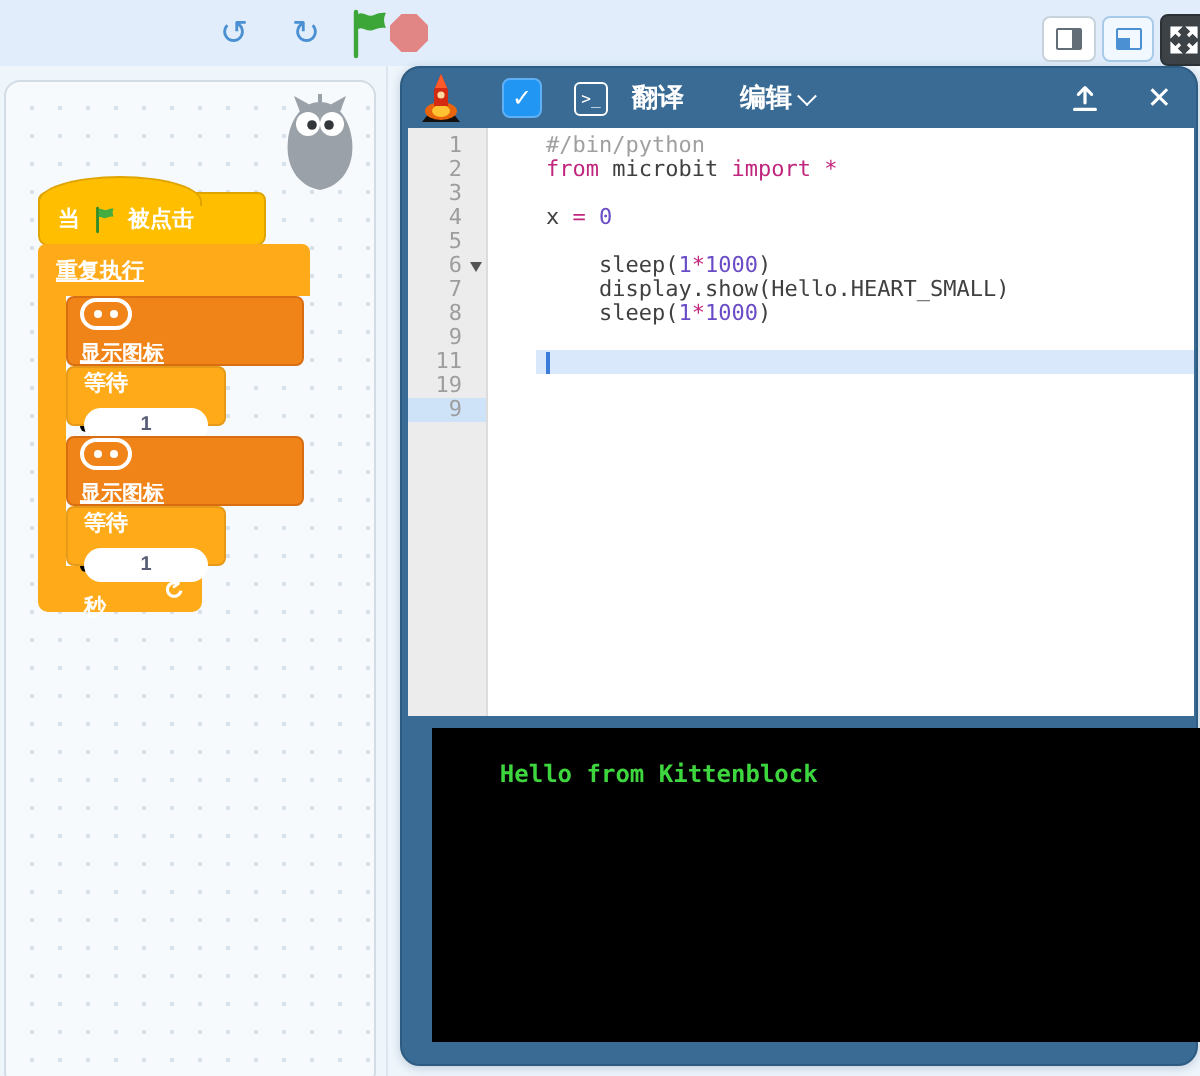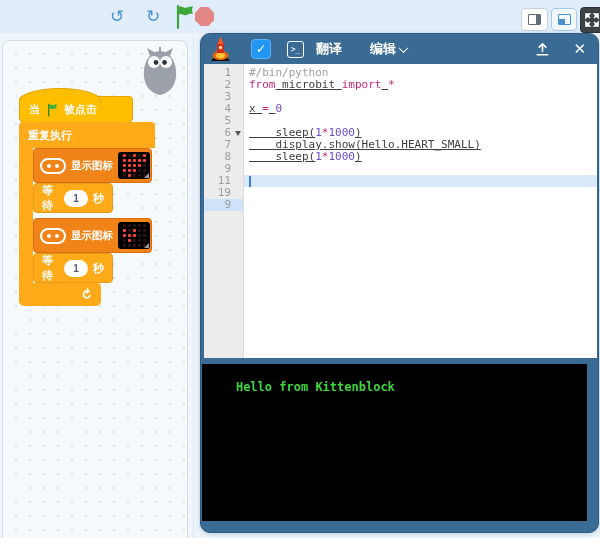--- a/index.html
+++ b/index.html
@@ -38,37 +38,37 @@
   
   .blk{position:absolute;color:#fff;font-size:11px;font-weight:bold;box-sizing:border-box;}
   .hat-block{left:16px;top:55px;width:114px;height:27px;background:#ffbf00;border:1px solid #e0a400;
     border-radius:4px 4px 5px 5px;display:flex;align-items:center;gap:5px;padding:0 9px;}
   .hat-block::before{content:"";position:absolute;left:-1px;top:-9px;width:80px;height:14px;background:#ffbf00;border:1px solid #e0a400;border-bottom:none;border-radius:100% 100% 0 0 / 170% 170% 0 0;}
   .hat-inner{position:relative;display:flex;align-items:center;gap:5px;}
   .repeat-top{left:16px;top:81px;width:136px;height:26px;background:#ffab19;border-radius:4px 4px 0 0;display:flex;align-items:center;padding:0 9px;}
   .repeat-arm{left:16px;top:107px;width:14px;height:135px;background:#ffab19;}
   .repeat-bottom{left:16px;top:242px;width:82px;height:23px;background:#ffab19;border-radius:0 4px 5px 5px;display:flex;align-items:center;justify-content:flex-end;padding:0 9px;}
   .loop-arrow{font-size:13px;font-weight:bold;transform:rotate(55deg);display:inline-block;}
-  .cmd{display:flex;align-items:center;}
+  .cmd{display:flex;flex-direction:column;}
   .show-block{width:119px;height:35px;background:#f08419;border:1px solid #d96d12;border-radius:4px;gap:5px;padding:0 6px;}
   .show1{left:30px;top:107px;}
   .show2{left:30px;top:177px;}
   .wait-block{width:80px;height:30px;background:#ffab19;border:1px solid #e69a17;border-radius:4px;gap:5px;padding:0 8px;}
   .wait1{left:30px;top:142px;}
   .wait2{left:30px;top:212px;}
   .mb-face{width:22px;height:12px;border:2px solid #fff;border-radius:8px;display:flex;align-items:center;justify-content:center;gap:4px;flex:none;}
   .mb-face i{width:4px;height:4px;border-radius:50%;background:#fff;}
   .num-oval{background:#fff;color:#575e75;border-radius:9px;min-width:24px;height:17px;display:flex;align-items:center;justify-content:center;font-size:10px;flex:none;}
   .led{width:32px;height:27px;background:#000;border-radius:3px;position:relative;flex:none;
     display:grid;grid-template-columns:repeat(5,4px);grid-template-rows:repeat(5,4px);gap:1px;
     justify-content:center;align-content:center;}
   .led .dot{width:3px;height:3px;border-radius:1px;background:rgba(255,120,120,0.16);margin:auto;}
   .led .dot.on{background:#ff4136;}
   .led .fold-corner{position:absolute;right:1px;bottom:1px;width:0;height:0;border-left:5px solid transparent;border-bottom:5px solid #9c9c9c;}
-  .blk-label{white-space:nowrap;}
+  .blk-label{white-space:nowrap;text-decoration:underline;}
   .show-block .blk-label{font-size:10.5px;}
 
   
   .splitter{position:absolute;left:193px;top:33px;width:1px;height:505px;background:#dde6ef;}
 
   
   .code-panel{position:absolute;left:200px;top:33px;width:399px;height:500px;background:#3a6b94;
     border:1px solid #2d5b81;border-radius:10px;box-sizing:border-box;box-shadow:0 1px 5px rgba(40,80,120,0.25);}
   .panel-header{position:absolute;left:0;top:0;right:0;height:30px;display:flex;align-items:center;padding:0 12px 0 6px;gap:10px;color:#fff;}
   .rocket{width:27px;height:27px;flex:none;}
@@ -81,32 +81,32 @@
   .hdr-right{margin-left:auto;display:flex;align-items:center;gap:22px;}
   .upload-btn,.close-btn{cursor:pointer;display:flex;align-items:center;justify-content:center;color:#fff;}
   .close-btn{font-size:15px;font-weight:bold;}
 
   
   .editor{position:absolute;left:3px;top:30px;width:393px;height:294px;background:#fff;display:flex;overflow:hidden;font-family:"DejaVu Sans Mono","Liberation Mono",monospace;font-size:11px;line-height:12px;}
   .gutter{width:40px;background:#ececec;border-right:1px solid #dcdcdc;padding-top:3px;box-sizing:border-box;color:#9d9d9d;text-align:right;flex:none;}
   .gline{padding-right:12px;position:relative;height:12px;}
   .gline.gactive{background:#cfe3f8;}
   .fold{position:absolute;right:2px;top:4px;width:0;height:0;border-left:3.5px solid transparent;border-right:3.5px solid transparent;border-top:5px solid #555;}
-  .codearea{flex:1;padding-top:3px;cursor:text;}
+  .codearea{flex:1;padding-top:3px;cursor:text;margin-left:24px;}
   .cline{height:12px;white-space:pre;padding-left:5px;position:relative;}
   .cline.cactive{background:#d9e9fb;}
   .cursor{display:inline-block;width:1.5px;height:11px;background:#3c7dd9;vertical-align:text-bottom;}
   .tk-cm{color:#a0a0a0;}
   .tk-kw{color:#c0267e;}
   .tk-op{color:#c0267e;}
   .tk-num{color:#6a4bc6;}
-  .tk-pl{color:#404040;text-decoration:underline;}
-
-  
-  .terminal{position:absolute;left:1px;top:330px;width:385px;height:157px;background:#000;
+  .tk-pl{color:#404040;}
+
+  
+  .terminal{position:absolute;left:15px;top:330px;width:385px;height:157px;background:#000;
     font-family:"DejaVu Sans Mono","Liberation Mono",monospace;font-size:12px;font-weight:bold;
     color:#3ed63e;padding:2px 5px;box-sizing:border-box;white-space:pre-wrap;}
 </style>
 </head>
 <body>
 
 <div class="topbar">
   <button class="tool-btn undo-btn">↺</button>
   <button class="tool-btn redo-btn">↻</button>
   <div class="tool-btn flag-btn">

